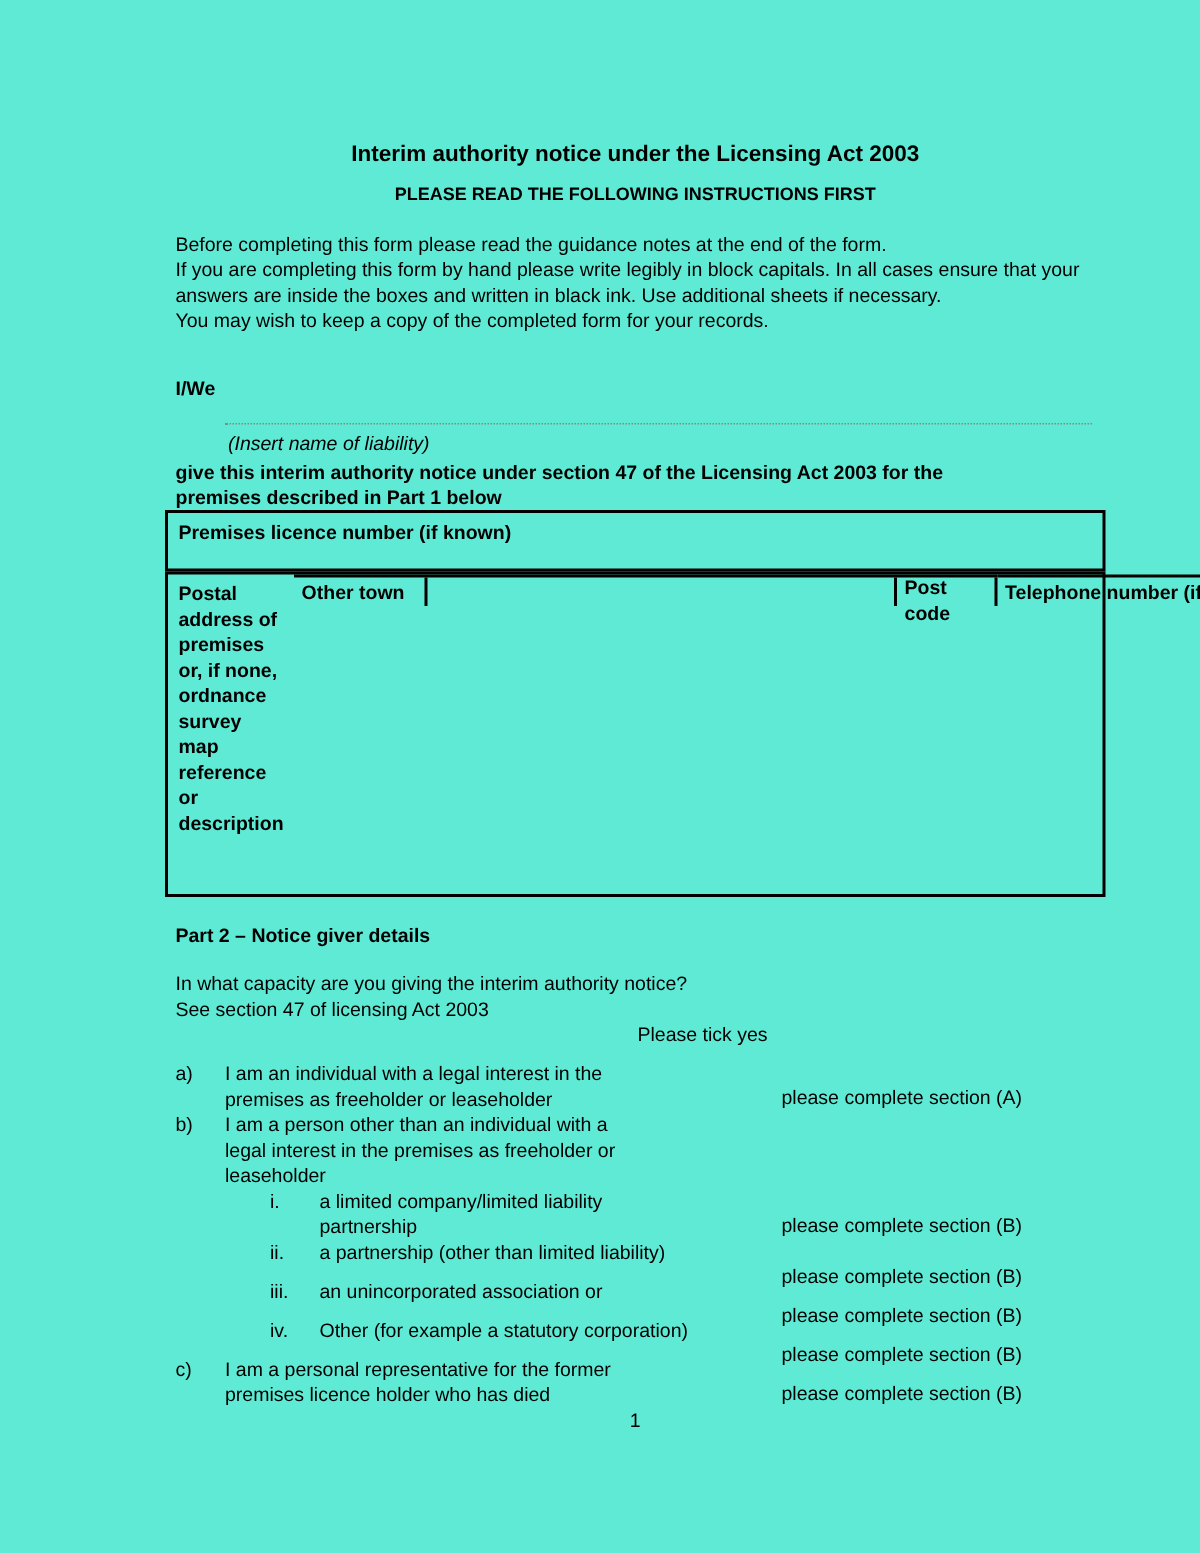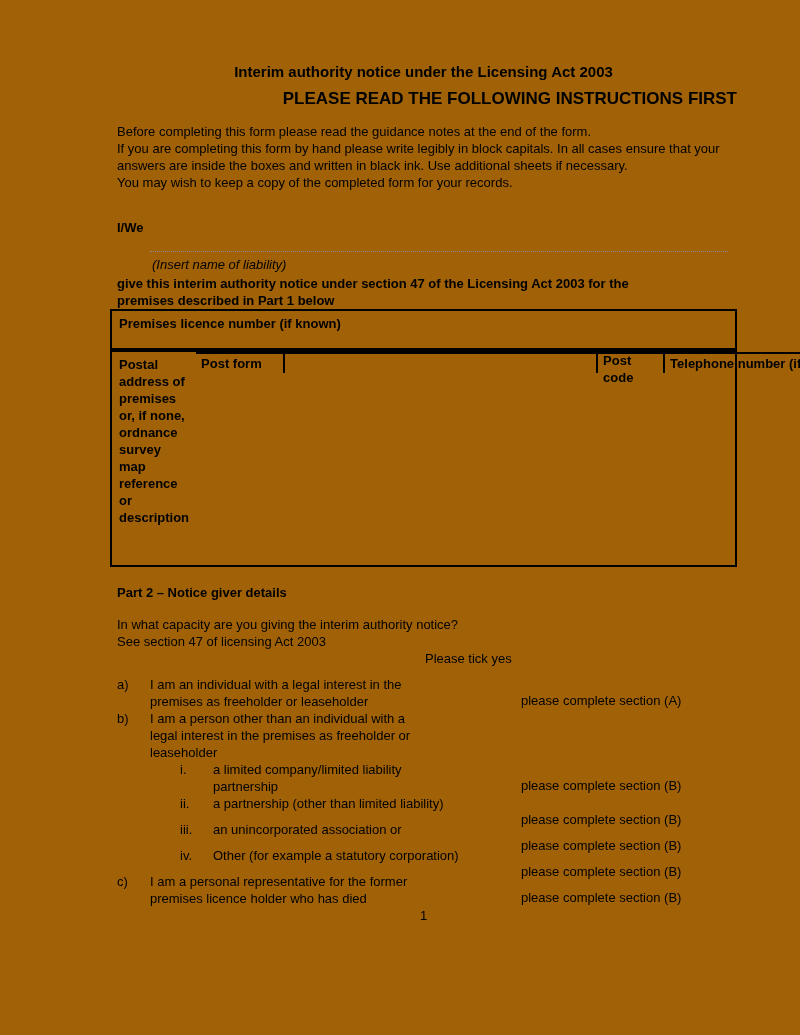--- a/index.html
+++ b/index.html
@@ -1,32 +1,32 @@
 <!DOCTYPE html>
 <html><head>
 <meta charset="utf-8">
 <style>
   html,body { margin:0; padding:0; background:#fff; }
   .page {
     position: relative;
     width: 800px;
     height: 1035px;
-    background: #a16207;
+    background: #5eead4;
     font-family: "Liberation Sans", "DejaVu Sans", sans-serif;
     font-size: 13px;
     line-height: 17px;
     color: #000;
     box-sizing: border-box;
-    padding-top: 63px;
+    padding-top: 94px;
     overflow: hidden;
   }
   .content { margin: 0 63px 0 110px; width: 627px; }
   .txt { margin-left: 7px; }
   .page-title { font-size: 15px; font-weight: bold; text-align: center; line-height: 17px; }
-  .page-subtitle { font-size: 17px; font-weight: bold; text-align: right; line-height: 17px; margin-top: 10px; }
+  .page-subtitle { font-size: 12px; font-weight: bold; text-align: center; line-height: 17px; margin-top: 10px; }
   .instructions { margin-top: 16px; width: 620px; }
   .iwe { margin-top: 28px; font-weight: bold; }
   .name-line { margin-left: 40px; width: 578px; height: 15px; border-bottom: 1px dotted #888; }
   .name-hint { margin-left: 42px; margin-top: 4px; font-style: italic; }
   .statement { margin-top: 2px; font-weight: bold; white-space: pre-line; }
   .licence-box { border: 2px solid #000; height: 41px; box-sizing: border-box; display: flex; flex-direction: column; }
   .licence-box .box-label { padding: 4px 7px 0 7px; font-weight: bold; }
   .licence-box .write-area { flex: 1; }
   .section-heading { margin-top: 16px; font-weight: bold; line-height: 16px; }
   .addr-box { border: 2px solid #000; height: 217px; box-sizing: border-box; display: flex; flex-direction: row; }
@@ -79,21 +79,21 @@
       <div class="box-label">Premises licence number (if known)</div>
       <div class="write-area"></div>
     </div>
 
 
     <div class="addr-box">
       <div class="addr-label">Postal address of premises or, if none, ordnance survey map reference or description</div>
       <div class="addr-space"></div>
 
       <div class="grid-row">
-        <div class="cell lab pt-lab">Post form</div>
+        <div class="cell lab pt-lab">Other town</div>
         <div class="vdiv"></div>
         <div class="cell pt-in"></div>
         <div class="vdiv"></div>
         <div class="cell lab pc-lab">Post code</div>
         <div class="vdiv"></div>
         <div class="cell pc-in"></div>
       </div>
 
       <div class="grid-row">
         <div class="cell lab tl-lab">Telephone number (if any)</div>

